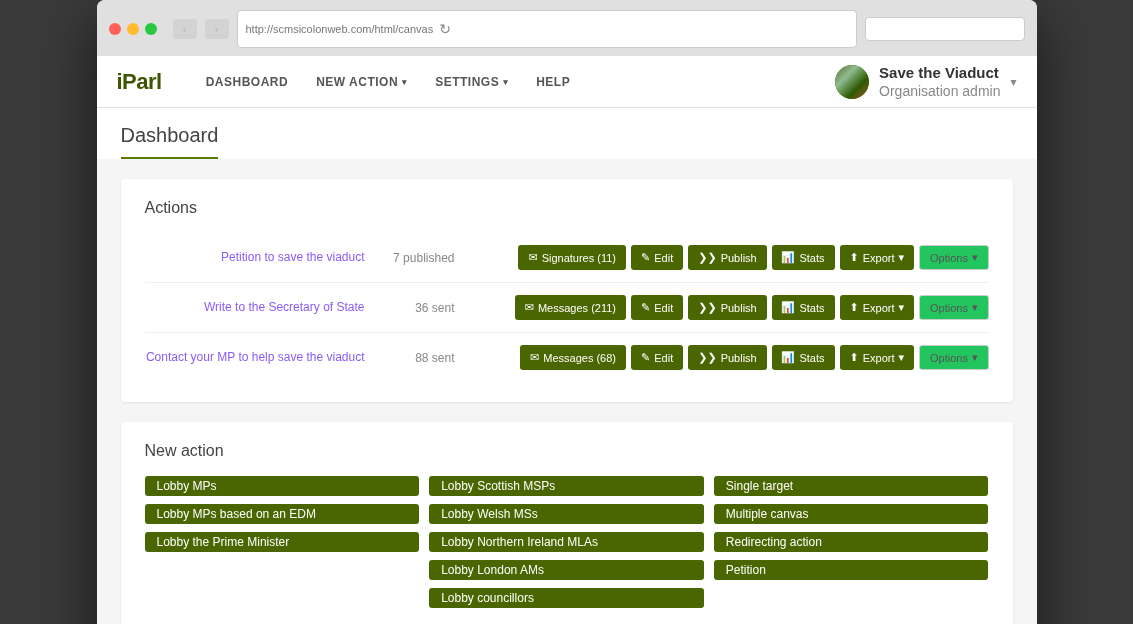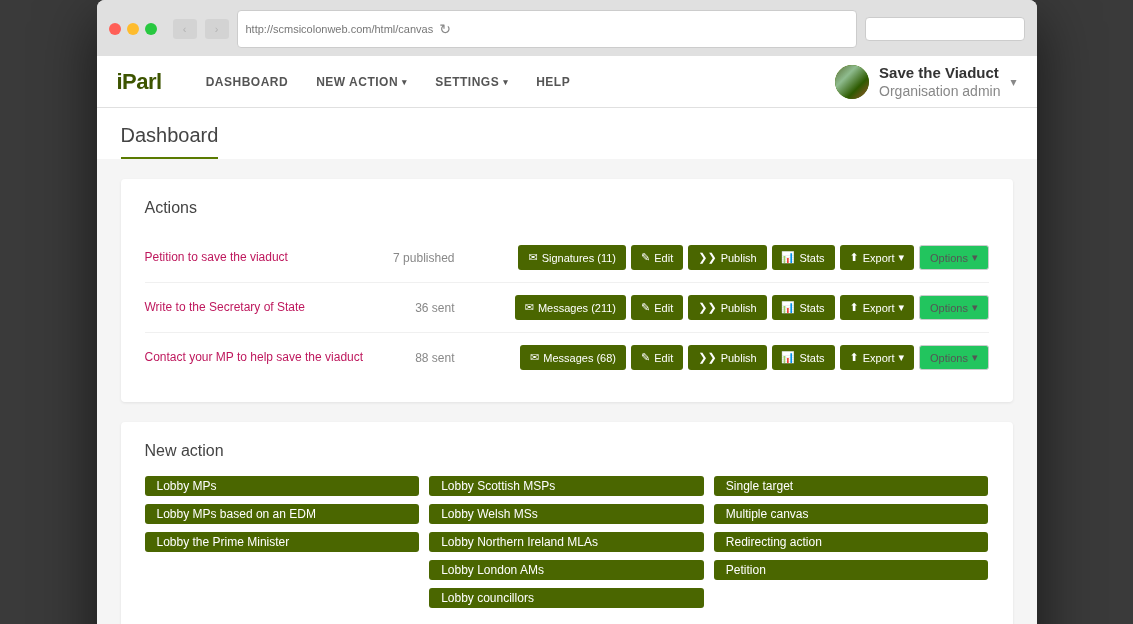--- a/index.html
+++ b/index.html
@@ -204,22 +204,23 @@
       display: flex;
       align-items: center;
       padding: 12px 0;
       border-bottom: 1px solid #f0f0f0;
       gap: 10px;
     }
     .action-row:last-child { border-bottom: none; }
     .action-name {
       flex: 0 0 220px;
       font-size: 12px;
-      color: #be185d;
+      color: #8b5cf6;
       line-height: 1.4;
+      text-align: right;
     }
     .action-count {
       flex: 0 0 80px;
       font-size: 12px;
       color: #888;
       text-align: right;
     }
     .action-buttons {
       display: flex;
       gap: 5px;

